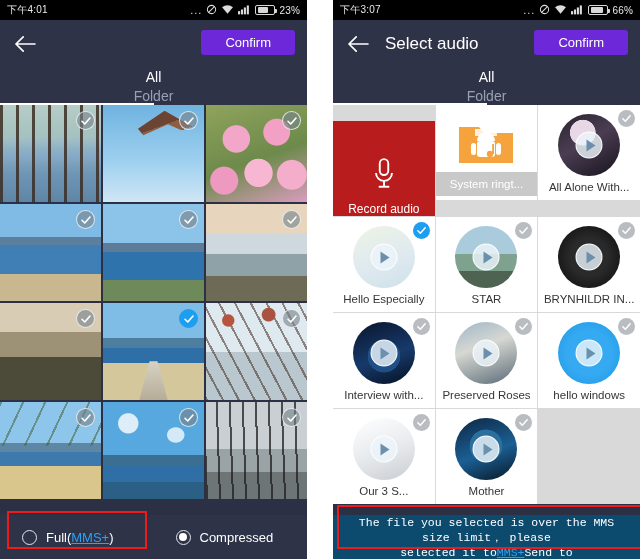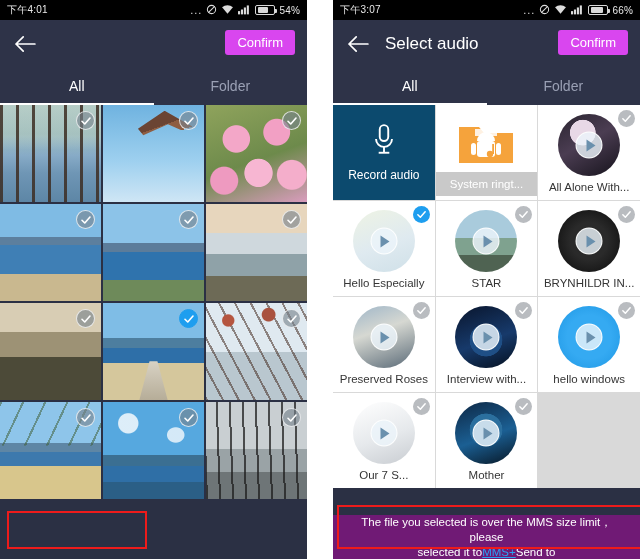--- a/index.html
+++ b/index.html
@@ -28,26 +28,26 @@
 
   
   .appbar {
     height: 47px; background: #2e3348; display: flex; align-items: center; padding: 0 10px;
     position: relative;
   }
   .back-arrow { width: 30px; height: 30px; display:flex; align-items:center; justify-content:center; cursor:pointer; }
   .title { color: #fff; font-size: 17px; margin-left: 12px; font-weight: 400; }
   .confirm-btn {
     position: absolute; right: 12px; top: 10px;
-    background: #d946ef; color: #fff; font-size: 13px;
-    padding: 6px 12px; border-radius: 3px; cursor: pointer; line-height: 1;
-  }
-
-  
-  .tabs { height: 38px; background: #2e3348; display: flex; position: relative; }
+    background: #6d28d9; color: #fff; font-size: 13px;
+    padding: 6px 24px; border-radius: 3px; cursor: pointer; line-height: 1;
+  }
+
+  
+  .tabs { height: 38px; background: #2e3348; display: flex; position: relative; flex-direction: column; }
   .tab { flex: 1; display: flex; align-items: center; justify-content: center;
          color: #9aa0b4; font-size: 14px; cursor: pointer; }
   .tab.active { color: #ffffff; }
   .tab-underline { position: absolute; bottom: 0; height: 2.5px; background: #ffffff; }
 
   
   .grid { display: grid; grid-template-columns: repeat(3, 1fr); gap: 2px; background: #2b3044; }
   .cell { position: relative; width: 100%; height: 97px; overflow: hidden; }
   .cell .art { position: absolute; inset: 0; }
   .tick {
@@ -107,21 +107,21 @@
   .radio.on::after { content:""; position: absolute; inset: 2.6px; border-radius: 50%; background: #ffffff; }
   .opt-label { color: #fff; font-size: 13px; white-space: nowrap; }
   .link { color: #29a3f5; text-decoration: underline; }
 
   .hl-box { position: absolute; border: 2.5px solid #ee1b1b; pointer-events: none; }
 
   
   .agrid { display: grid; grid-template-columns: repeat(3, 1fr); gap: 1px; background: #d9d9d9; }
   .acell { position: relative; background: #ffffff; height: 95px; overflow: hidden;
            display: flex; flex-direction: column; align-items: center; justify-content: flex-start; }
-  .acell.record { background: #0c4a6e; justify-content: center; gap: 7px; }
+  .acell.record { background: #b91c1c; justify-content: flex-end; gap: 7px; margin-top: 16px; }
   .art-wrap { position: relative; width: 62px; height: 62px; margin-top: 9px; }
   .disc { position: absolute; inset: 0; border-radius: 50%; overflow: hidden; }
   .play {
     position: absolute; left: 50%; top: 50%; transform: translate(-50%,-50%);
     width: 27px; height: 27px; border-radius: 50%;
     background: rgba(236,244,250,.82); border: 1.5px solid rgba(255,255,255,.9);
     display: flex; align-items: center; justify-content: center;
   }
   .play::after { content:""; border-left: 9px solid #6a90ad; border-top: 6px solid transparent; border-bottom: 6px solid transparent; margin-left:3px;}
   .a-label { font-size: 11.5px; color: #353535; position: absolute; bottom: 7px; width: 100%; text-align: center;
@@ -143,23 +143,24 @@
   .ar-roses    { background: linear-gradient(160deg,#9fb6c8 0%,#d6d8d2 40%,#5a6a77 100%);}
   .ar-hellow   { background: radial-gradient(circle at 50% 50%, #35aaf2 0 50%, #1d96e3 100%);}
   .ar-our7     { background: linear-gradient(160deg,#ffffff 0%,#e6e9ec 55%,#c8ccd1 100%);}
   .ar-mother   { background: radial-gradient(circle at 50% 45%, #2b6f9e 0 35%, transparent 36%), linear-gradient(160deg,#0d2744 0%,#1b5f93 55%,#071624 100%);}
 
   .folder-ico { width: 58px; height: 48px; margin-top: 14px; position: relative; }
 
   
   .toast {
     position: absolute; left: 0; bottom: 0; width: 100%; height: 44px;
-    background: #701a75; color: #ffffff; font-size: 11.5px; line-height: 15px;
+    background: #0c4a6e; color: #ffffff; font-size: 11.5px; line-height: 15px;
     display: flex; align-items: center; justify-content: center; text-align: center;
     padding: 0 10px;
+    font-family: Liberation Mono, monospace;
   }
 </style>
 </head>
 <body>
 
 <div class="stage">
 
   <div class="phone">
 
     <div class="statusbar">
@@ -181,21 +182,21 @@
           <svg width="13" height="11" viewBox="0 0 16 12">
               <rect x="0" y="8" width="2.6" height="4" fill="#dcdcdc"></rect>
               <rect x="3.6" y="6" width="2.6" height="6" fill="#dcdcdc"></rect>
               <rect x="7.2" y="3.5" width="2.6" height="8.5" fill="#dcdcdc"></rect>
               <rect x="10.8" y="1" width="2.6" height="11" fill="#dcdcdc"></rect>
             </svg>
         </span>
         <span class="batt">
             <i></i>
           </span>
-        <span class="sb-pct">54%</span>
+        <span class="sb-pct">23%</span>
       </span>
     </div>
 
     <div class="appbar">
       <div class="back-arrow">
         <svg width="22" height="18" viewBox="0 0 24 20">
             <path d="M10 2 L2 10 L10 18 M2 10 H23" fill="none" stroke="#ffffff" stroke-width="1.9" stroke-linecap="round" stroke-linejoin="round"></path>
           </svg>
       </div>
       <div class="confirm-btn">Confirm</div>
@@ -299,20 +300,30 @@
         <div class="cell">
           <div class="art ph-reeds"></div>
           <div class="tick">
             <svg viewBox="0 0 24 24">
               <path d="M4 12.5 L9.5 18 L20 6" fill="none" stroke="#ffffff" stroke-width="3.2" stroke-linecap="round" stroke-linejoin="round"></path>
             </svg>
           </div>
         </div>
       </div>
 
+    <div class="optionbar">
+      <div class="opt">
+        <span class="radio"></span>
+        <span class="opt-label"><span>Full(</span><span class="link">MMS+</span><span>)</span></span>
+      </div>
+      <div class="opt">
+        <span class="radio on"></span>
+        <span class="opt-label">Compressed</span>
+      </div>
+    </div>
     <div class="hl-box" style="left:7px; bottom:10px; width:140px; height:38px;"></div>
   </div>
 
   <div class="phone">
 
     <div class="statusbar">
       <span>下午3:07</span>
       <span class="status-right">
         <span class="sb-dots">...</span>
         <span class="sb-ico">
@@ -423,65 +434,65 @@
           </div>
           <div class="atick">
             <svg viewBox="0 0 24 24">
               <path d="M4 12.5 L9.5 18 L20 6" fill="none" stroke="#ffffff" stroke-width="3.2" stroke-linecap="round" stroke-linejoin="round"></path>
             </svg>
           </div>
           <div class="a-label">BRYNHILDR IN...</div>
         </div>
         <div class="acell">
           <div class="art-wrap">
+            <div class="disc ar-intv"></div>
+            <div class="play"></div>
+          </div>
+          <div class="atick">
+            <svg viewBox="0 0 24 24">
+              <path d="M4 12.5 L9.5 18 L20 6" fill="none" stroke="#ffffff" stroke-width="3.2" stroke-linecap="round" stroke-linejoin="round"></path>
+            </svg>
+          </div>
+          <div class="a-label">Interview with...</div>
+        </div>
+        <div class="acell">
+          <div class="art-wrap">
             <div class="disc ar-roses"></div>
             <div class="play"></div>
           </div>
           <div class="atick">
             <svg viewBox="0 0 24 24">
               <path d="M4 12.5 L9.5 18 L20 6" fill="none" stroke="#ffffff" stroke-width="3.2" stroke-linecap="round" stroke-linejoin="round"></path>
             </svg>
           </div>
           <div class="a-label">Preserved Roses</div>
         </div>
         <div class="acell">
           <div class="art-wrap">
-            <div class="disc ar-intv"></div>
-            <div class="play"></div>
-          </div>
-          <div class="atick">
-            <svg viewBox="0 0 24 24">
-              <path d="M4 12.5 L9.5 18 L20 6" fill="none" stroke="#ffffff" stroke-width="3.2" stroke-linecap="round" stroke-linejoin="round"></path>
-            </svg>
-          </div>
-          <div class="a-label">Interview with...</div>
-        </div>
-        <div class="acell">
-          <div class="art-wrap">
             <div class="disc ar-hellow"></div>
             <div class="play"></div>
           </div>
           <div class="atick">
             <svg viewBox="0 0 24 24">
               <path d="M4 12.5 L9.5 18 L20 6" fill="none" stroke="#ffffff" stroke-width="3.2" stroke-linecap="round" stroke-linejoin="round"></path>
             </svg>
           </div>
           <div class="a-label">hello windows</div>
         </div>
         <div class="acell">
           <div class="art-wrap">
             <div class="disc ar-our7"></div>
             <div class="play"></div>
           </div>
           <div class="atick">
             <svg viewBox="0 0 24 24">
               <path d="M4 12.5 L9.5 18 L20 6" fill="none" stroke="#ffffff" stroke-width="3.2" stroke-linecap="round" stroke-linejoin="round"></path>
             </svg>
           </div>
-          <div class="a-label">Our 7 S...</div>
+          <div class="a-label">Our 3 S...</div>
         </div>
         <div class="acell">
           <div class="art-wrap">
             <div class="disc ar-mother"></div>
             <div class="play"></div>
           </div>
           <div class="atick">
             <svg viewBox="0 0 24 24">
               <path d="M4 12.5 L9.5 18 L20 6" fill="none" stroke="#ffffff" stroke-width="3.2" stroke-linecap="round" stroke-linejoin="round"></path>
             </svg>

